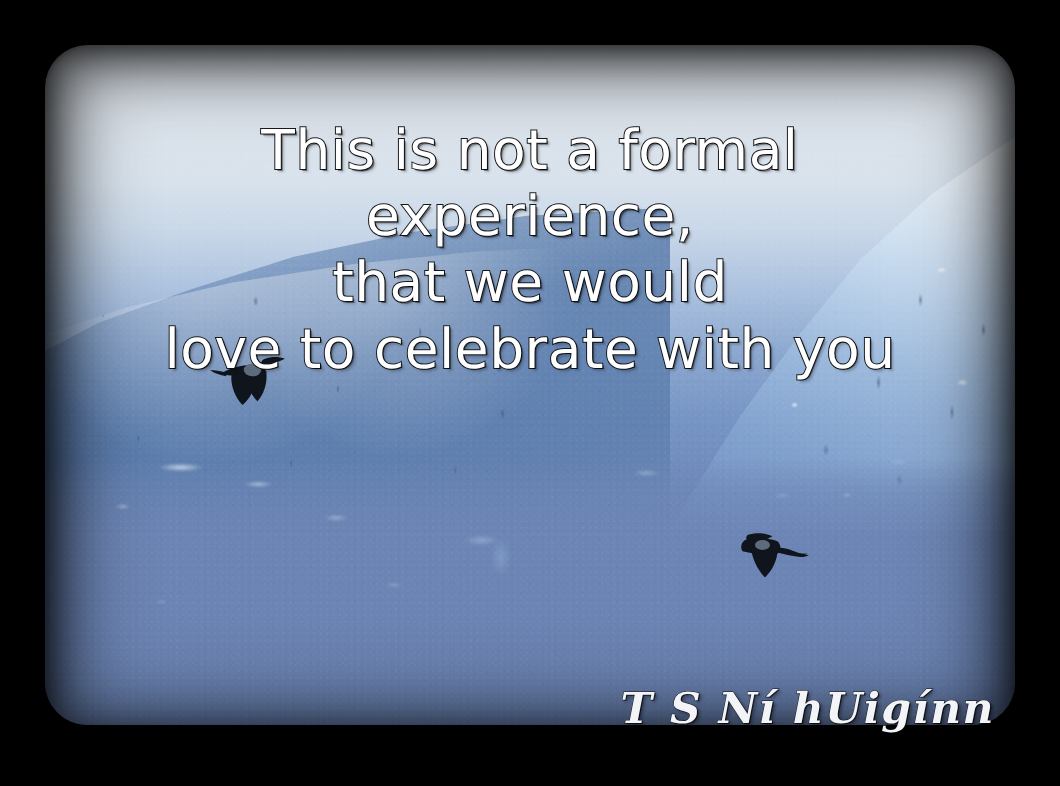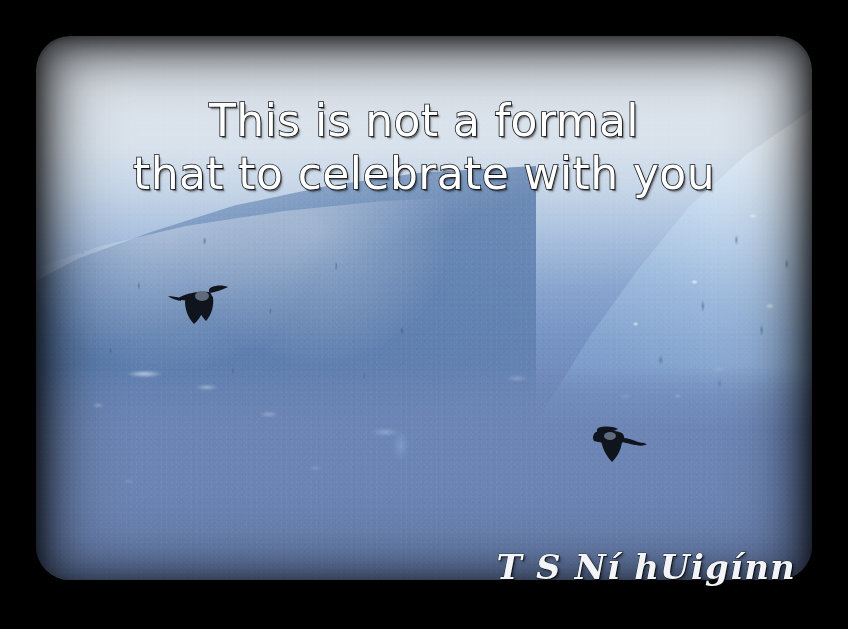--- a/index.html
+++ b/index.html
@@ -317,21 +317,23 @@
         <path d="M16,10 C24,9 31,11 34,16 C34,24 30,32 24,38 C18,32 14,23 13,16 C13,12 14,10 16,10 Z"></path>
         <path d="M34,14 C40,14 45,16 50,18 C53,19 56,20 59,20 C56,22 52,22 48,21 C43,20 38,19 34,18 Z"></path>
         <ellipse cx="22" cy="12" rx="6" ry="4" fill="#5e6b7d"></ellipse>
         <path d="M40,17 C46,18 52,19 58,19 C54,21 48,21 42,20 Z"></path>
       </g>
     </svg>
   </div>
 
   <div class="quote-block">
       <div class="quote-line">This is not a formal</div>
-      <div class="quote-line">that to celebrate with you</div>
+      <div class="quote-line">experience,</div>
+      <div class="quote-line">that we would</div>
+      <div class="quote-line">love to celebrate with you</div>
     </div>
 
   <div class="signature">T S Ní hUigínn</div>
 
   <div class="vignette"></div>
   <div class="outer-rim"></div>
   <div class="corner-mask tl"></div>
   <div class="corner-mask tr"></div>
   <div class="corner-mask bl"></div>
   <div class="corner-mask br"></div>

